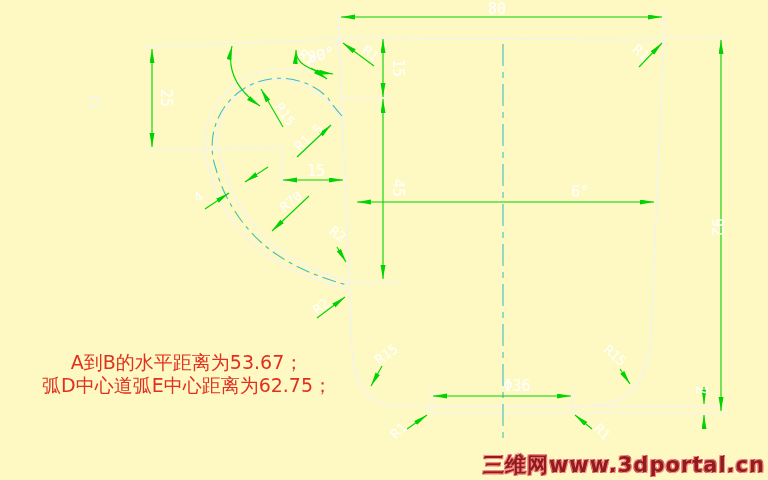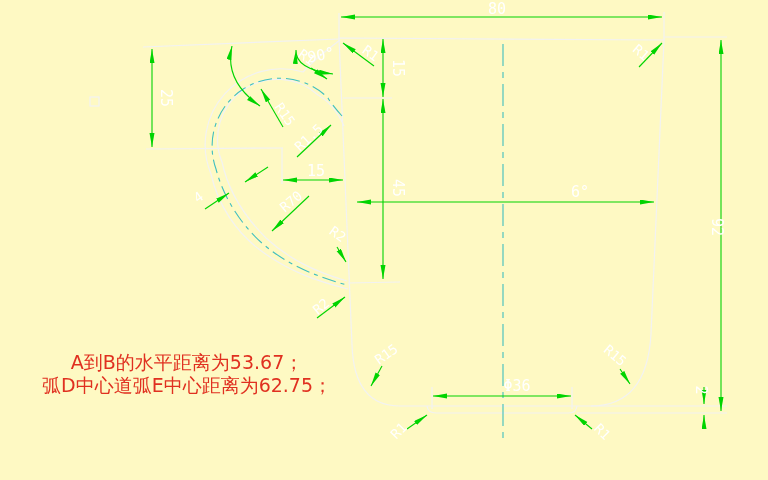--- a/index.html
+++ b/index.html
@@ -116,13 +116,14 @@
       <text class="rlab" transform="translate(402,434) rotate(-45)">R1</text>
       <text class="rlab" transform="translate(599,435) rotate(45)">R1</text>
     </g>
   </svg>
 
   <div id="notes">
     <div>A到B的水平距离为53.67；</div>
     <div>弧D中心道弧E中心距离为62.75；</div>
   </div>
 
+  <div id="watermark">三维网www.3dportal.cn</div>
 </div>
 
 </body></html>

